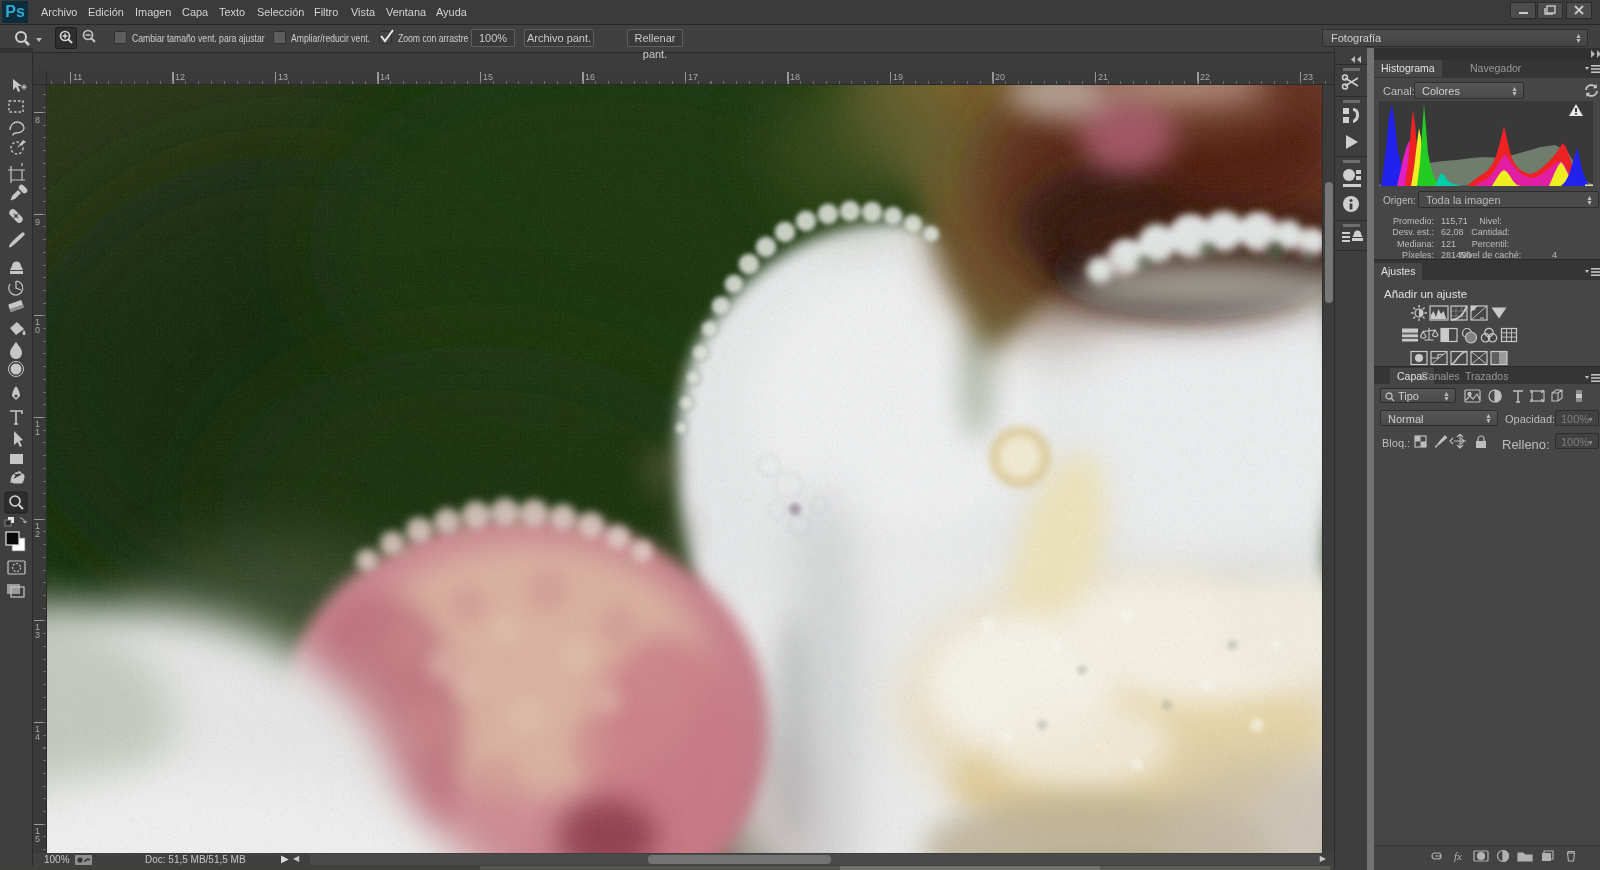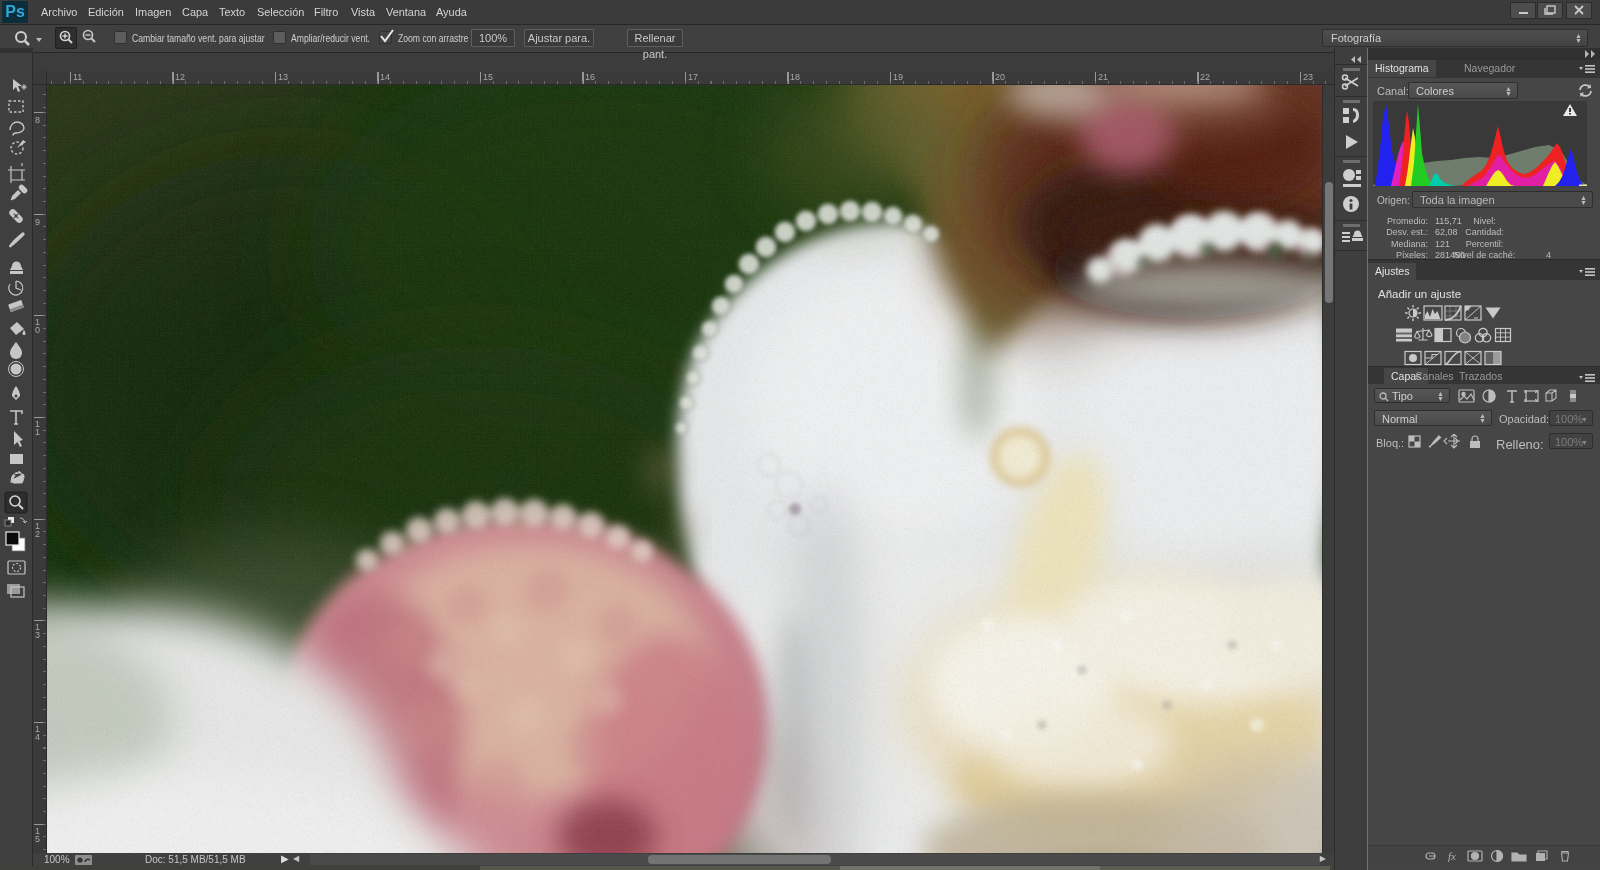--- a/index.html
+++ b/index.html
@@ -48,21 +48,21 @@
 
   
   #statusbar { left:33px; top:853px; width:1301px; height:13px; background:#404040; color:#c6c6c6; font-size:10px; }
   #hsbtrack { position:absolute; left:277px; top:1px; width:1010px; height:11px; background:#4a4a4a; }
   #hsbthumb { position:absolute; left:338px; top:1px; width:183px; height:9px; background:#737373; border-radius:4px; }
   #bottomstrip { left:0; top:866px; width:1600px; height:4px;
   background:linear-gradient(90deg,#3f3f3b 0 480px,#56564c 480px 840px,#72726a 840px 1100px,#5c5c52 1100px 1330px,#454540 1330px 100%); }
 
   
   #iconstrip { left:1334px; top:48px; width:33px; height:822px; background:#3e3e3e; border-left:1px solid #2c2c2c; }
-  #rpanel { left:1367px; top:48px; width:233px; height:822px; background:#434343; border-left:1px solid #737373; }
+  #rpanel { left:1367px; top:48px; width:233px; height:822px; background:#434343; border-left:7px solid #737373; }
   .ptab { position:absolute; height:17px; font-size:10.5px; line-height:17px; padding:0 7px; }
   .plabel { position:absolute; font-size:10px; color:#bdbdbd; }
   .dropdown { position:absolute; background:linear-gradient(#565656,#4a4a4a); border:1px solid #2e2e2e;
     color:#cfcfcf; font-size:11px; border-radius:2px; }
   .updn { position:absolute; right:5px; top:50%; margin-top:-5px; font-size:7px; color:#bbb; line-height:5px; text-align:center;}
 </style>
 </head>
 <body>
 <div id="app">
 
@@ -116,21 +116,21 @@
     <div class="chk" style="left:114px;"></div>
     <div class="olabel" style="left:132px;">Cambiar tamaño vent. para ajustar</div>
     <div class="chk" style="left:273px;"></div>
     <div class="olabel" style="left:291px;">Ampliar/reducir vent.</div>
     <div class="chk" style="left:379px;background:#444;"></div>
     <svg class="abs" style="left:378px;top:3px;" width="17" height="17" viewBox="0 0 17 17">
         <path d="M3 8 l4 5 l8 -11" fill="none" stroke="#e8e8e8" stroke-width="2"></path>
       </svg>
     <div class="olabel" style="left:398px;">Zoom con arrastre</div>
     <div class="obtn" style="left:471px;width:44px;">100%</div>
-    <div class="obtn" style="left:524px;width:70px;">Ajustar para.</div>
+    <div class="obtn" style="left:524px;width:70px;">Archivo pant.</div>
     <div class="obtn" style="left:627px;width:56px;">Rellenar pant.</div>
     <div class="dropdown" style="left:1322px;top:4px;width:266px;height:18px;background:linear-gradient(#4e4e4e,#434343);">
       <span style="position:absolute;left:8px;top:2px;font-size:11px;">Fotografía</span>
       <div class="updn">▲<br>▼</div>
     </div>
   </div>
 
   <div class="abs" style="left:0;top:48px;width:33px;height:5px;background:#323232;"></div>
   <div class="abs" style="left:4px;top:53px;color:#bbb;font-size:8px;letter-spacing:-1px;">▶▶</div>
 

